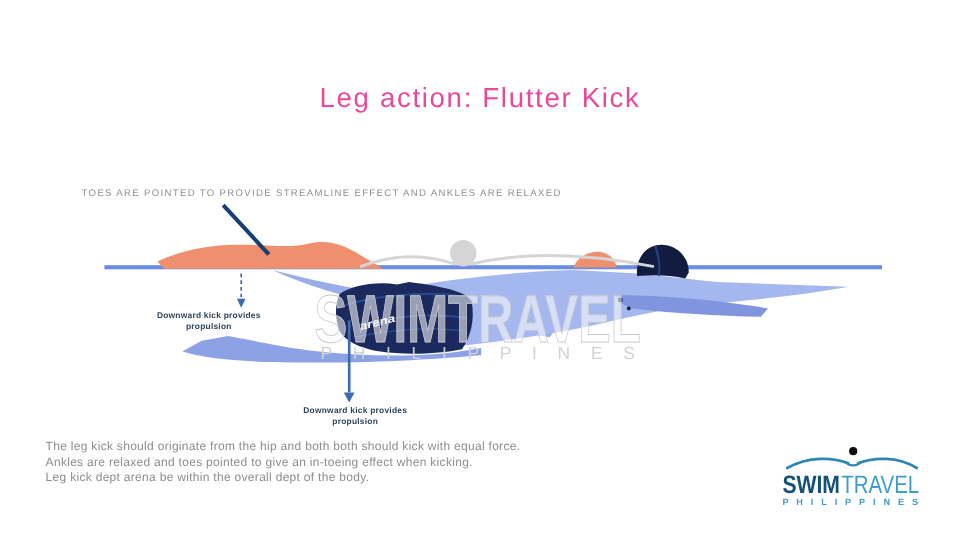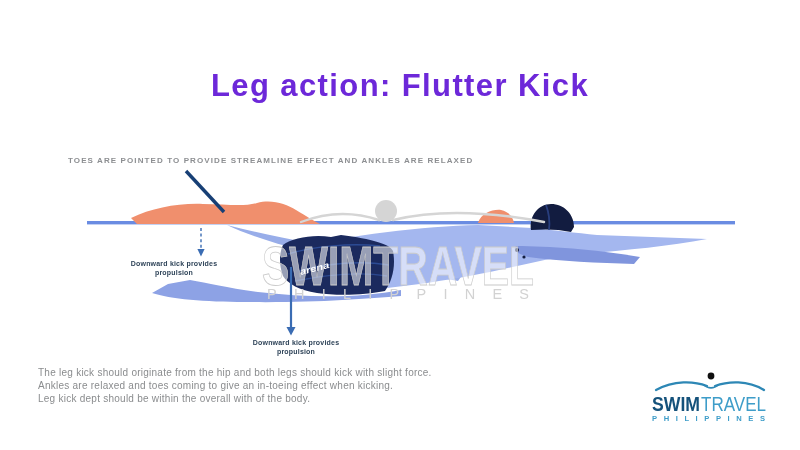--- a/index.html
+++ b/index.html
@@ -2,25 +2,25 @@
 <html><head>
 <meta charset="utf-8">
 <style>
   html,body{margin:0;padding:0;background:#fff;}
   .slide{
     position:relative;width:800px;height:450px;background:#ffffff;
     font-family:"Liberation Sans",sans-serif;overflow:hidden;
   }
   .slide-title{
     position:absolute;top:68px;left:0;width:100%;text-align:center;
-    font-size:31px;font-weight:700;color:#6d28d9;letter-spacing:1.4px;
+    font-size:23px;font-weight:400;color:#ec4899;letter-spacing:1.4px;
   }
   .toes-annotation{
     position:absolute;left:68px;top:156px;
-    font-size:8px;font-weight:700;color:#8d8f92;letter-spacing:1.1px;
+    font-size:8px;font-weight:400;color:#8d8f92;letter-spacing:1.1px;
     text-transform:uppercase;white-space:nowrap;
   }
   .illustration{position:absolute;left:0;top:0;}
   .kick-label{
     position:absolute;width:120px;text-align:center;
     font-size:7px;font-weight:700;color:#2f4459;line-height:9px;letter-spacing:.2px;
   }
   .kick-label.one{left:114px;top:259px;}
   .kick-label.two{left:236px;top:338px;}
   .notes{
@@ -92,23 +92,23 @@
   <div class="kick-label one">
     <span>Downward kick provides</span><br>
     <span>propulsion</span>
   </div>
   <div class="kick-label two">
     <span>Downward kick provides</span><br>
     <span>propulsion</span>
   </div>
 
   <div class="notes">
-    <div>The leg kick should originate from the hip and both legs should kick with slight force.</div>
-    <div>Ankles are relaxed and toes coming to give an in-toeing effect when kicking.</div>
-    <div>Leg kick dept should be within the overall with of the body.</div>
+    <div>The leg kick should originate from the hip and both both should kick with equal force.</div>
+    <div>Ankles are relaxed and toes pointed to give an in-toeing effect when kicking.</div>
+    <div>Leg kick dept arena be within the overall dept of the body.</div>
   </div>
 
   <svg class="logo" width="120" height="54" viewBox="0 0 120 54">
     <circle cx="61" cy="7" r="3.4" fill="#101010"></circle>
     <path d="M6,21 C24,11 44,12 57,17" stroke="#2d87b5" stroke-width="2.3" fill="none" stroke-linecap="round"></path>
     <path d="M65,17 C78,12 98,11 114,21" stroke="#2d87b5" stroke-width="2.3" fill="none" stroke-linecap="round"></path>
     <path d="M53,16 C58,21 64,21 69,16 C64,18.5 58,18.5 53,16 Z" fill="#2d87b5"></path>
     <text x="2" y="42" font-size="21" font-weight="700" fill="#15527b" textLength="48" lengthAdjust="spacingAndGlyphs">SWIM</text>
     <text x="51" y="42" font-size="21" font-weight="400" fill="#3e9dc9" textLength="65" lengthAdjust="spacingAndGlyphs">TRAVEL</text>
     <text x="2" y="52" font-size="7.6" font-weight="700" fill="#3e9dc9" textLength="113" lengthAdjust="spacing">PHILIPPINES</text>

